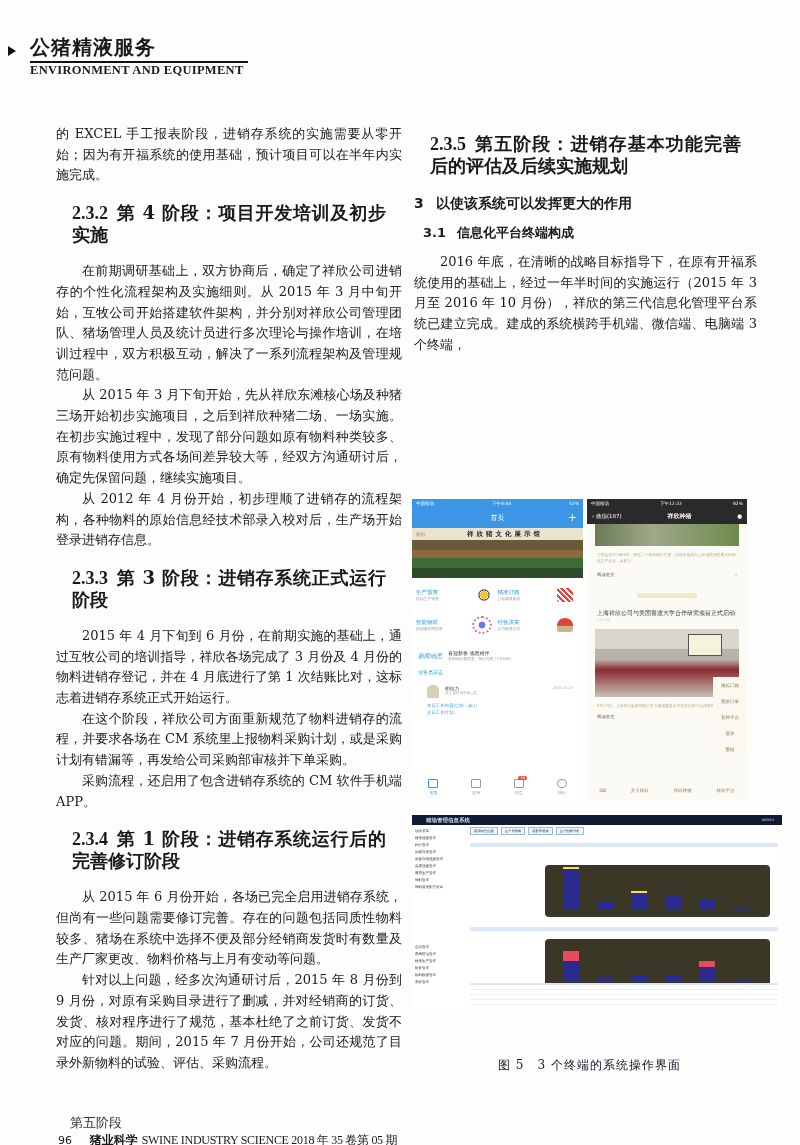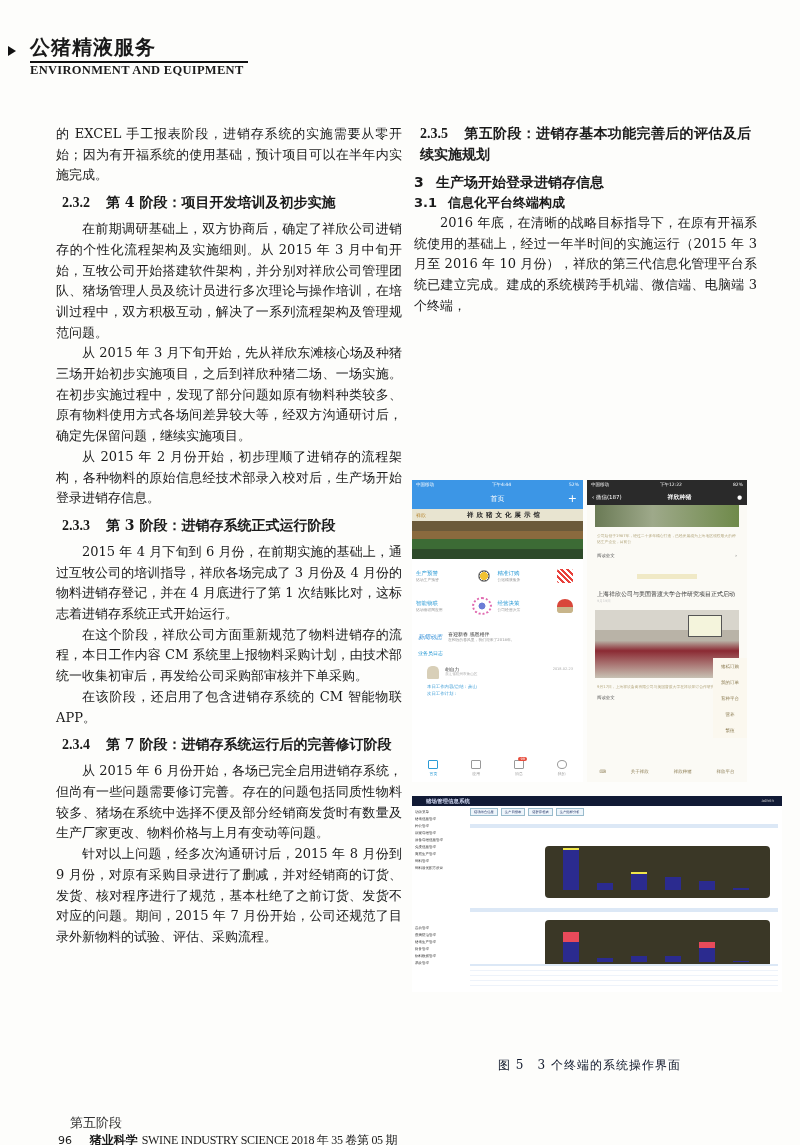--- a/index.html
+++ b/index.html
@@ -14,29 +14,29 @@
     font-size: 20px; letter-spacing: 1px; white-space: nowrap; }
   .header .rule { position: absolute; left: 22px; top: 27px; width: 218px; height: 2px; background: #111; }
   .header .en { position: absolute; left: 22px; top: 29px; font-family: "Liberation Serif", serif; font-weight: bold;
     font-size: 12.5px; white-space: nowrap; letter-spacing: 0.3px; }
 
   .col { position: absolute; font-size: 13px; line-height: 20.7px; text-align: justify; }
   .col-left { left: 56px; top: 124px; width: 346px; }
   .col-right { left: 414px; top: 117px; width: 343px; }
   .col p { margin: 0; text-indent: 2em; }
   .col p.noindent { text-indent: 0; }
-  .col h3 { margin: 6px; font-size: 14px; font-weight: bold; line-height: 21px; }
+  .col h3 { margin: 16px; font-size: 18px; font-weight: bold; line-height: 21px; }
   .col h2 { margin: 1px 0 0; font-family: "DejaVu Sans", sans-serif; font-size: 14px; font-weight: bold; line-height: 22px; }
-  .col h4 { margin: 0; font-family: "DejaVu Sans", sans-serif; font-size: 13px; font-weight: bold; line-height: 20px; }
+  .col h4 { margin: 9px; font-family: "DejaVu Sans", sans-serif; font-size: 13px; font-weight: bold; line-height: 20px; }
   .h-num { display: inline-block; width: 44px; font-family: "Liberation Serif", serif; }
   .h2-num { display: inline-block; width: 22px; }
   .h4-num { display: inline-block; width: 34px; }
 
   
-  .figure { position: absolute; left: 412px; top: 480px; width: 385px; height: 530px; }
+  .figure { position: absolute; left: 412px; top: 499px; width: 385px; height: 530px; }
   .phone { position: absolute; top: 0; background: #fff; overflow: hidden; font-family: "DejaVu Sans", sans-serif; }
   .phone1 { left: 0; width: 171px; height: 302px; }
   .phone2 { left: 175px; width: 160px; height: 302px; background: #fbfaf5; }
   .statusbar { height: 9px; font-size: 4.5px; color: #fff; display: flex; justify-content: space-between; align-items: center; padding: 0 4px; }
   .p1-status { background: #3c96e6; }
   .p1-nav { background: #3c96e6; height: 20px; color: #fff; font-size: 7px; display: flex; align-items: center; justify-content: center; position: relative; }
   .p1-nav .plus { position: absolute; right: 6px; top: 3px; font-size: 11px; }
   .banner { height: 50px; position: relative; background: linear-gradient(#e8e4d0 0 25%, #6b5a3a 25% 45%, #8a6a3e 45% 60%, #3c6b35 60% 80%, #2d4a2a 80%); }
   .banner .logo-text { position: absolute; left: 4px; top: 3px; font-size: 5px; color: #b6842c; }
   .banner .sign { position: absolute; left: 55px; top: 2px; font-size: 6.5px; font-weight: bold; color: #222; letter-spacing: 3px; }
@@ -111,36 +111,36 @@
   <div class="rule"></div>
   <div class="en">ENVIRONMENT AND EQUIPMENT</div>
 </div>
 
 <div class="col col-left">
   <p class="noindent">的 EXCEL 手工报表阶段，进销存系统的实施需要从零开始；因为有开福系统的使用基础，预计项目可以在半年内实施完成。</p>
 
   <h3><span class="h-num">2.3.2</span><span>第 4 阶段：项目开发培训及初步实施</span></h3>
   <p>在前期调研基础上，双方协商后，确定了祥欣公司进销存的个性化流程架构及实施细则。从 2015 年 3 月中旬开始，互牧公司开始搭建软件架构，并分别对祥欣公司管理团队、猪场管理人员及统计员进行多次理论与操作培训，在培训过程中，双方积极互动，解决了一系列流程架构及管理规范问题。</p>
   <p>从 2015 年 3 月下旬开始，先从祥欣东滩核心场及种猪三场开始初步实施项目，之后到祥欣种猪二场、一场实施。在初步实施过程中，发现了部分问题如原有物料种类较多、原有物料使用方式各场间差异较大等，经双方沟通研讨后，确定先保留问题，继续实施项目。</p>
-  <p>从 2015 年 2 月份开始，初步理顺了进销存的流程架构，各种物料的原始信息经技术部录入校对后，生产场开始登录进销存信息。</p>
+  <p>从 2012 年 4 月份开始，初步理顺了进销存的流程架构，各种物料的原始信息经技术部录入校对后，生产场开始登录进销存信息。</p>
 
   <h3><span class="h-num">2.3.3</span><span>第 3 阶段：进销存系统正式运行阶段</span></h3>
   <p>2015 年 4 月下旬到 6 月份，在前期实施的基础上，通过互牧公司的培训指导，祥欣各场完成了 3 月份及 4 月份的物料进销存登记，并在 4 月底进行了第 1 次结账比对，这标志着进销存系统正式开始运行。</p>
-  <p>在这个阶段，祥欣公司方面重新规范了物料进销存的流程，本日工作内容 CM 系统里上报物料采购计划，由技术部统一收集初审后，再发给公司采购部审核并下单采购。</p>
-  <p>在该阶段，还启用了包含进销存系统的 CM 智能物联 APP。</p>
-
-  <h3><span class="h-num">2.3.4</span><span>第 7 阶段：进销存系统运行后的完善修订阶段</span></h3>
+  <p>在这个阶段，祥欣公司方面重新规范了物料进销存的流程，并要求各场在 CM 系统里上报物料采购计划，或是采购计划有错漏等，再发给公司采购部审核并下单采购。</p>
+  <p>采购流程，还启用了包含进销存系统的 CM 软件手机端 APP。</p>
+
+  <h3><span class="h-num">2.3.4</span><span>第 1 阶段：进销存系统运行后的完善修订阶段</span></h3>
   <p>从 2015 年 6 月份开始，各场已完全启用进销存系统，但尚有一些问题需要修订完善。存在的问题包括同质性物料较多、猪场在系统中选择不便及部分经销商发货时有数量及生产厂家更改、物料价格与上月有变动等问题。</p>
   <p>针对以上问题，经多次沟通研讨后，2015 年 8 月份到 9 月份，对原有采购目录进行了删减，并对经销商的订货、发货、核对程序进行了规范，基本杜绝了之前订货、发货不对应的问题。期间，2015 年 7 月份开始，公司还规范了目录外新物料的试验、评估、采购流程。</p>
 </div>
 
 <div class="col col-right">
   <h3><span class="h-num">2.3.5</span><span>第五阶段：进销存基本功能完善后的评估及后续实施规划</span></h3>
 
-  <h2><span class="h2-num">3</span><span>生产场开始登录进销存信息</span></h2>
+  <h2><span class="h2-num">3</span><span>以使该系统可以发挥更大的作用</span></h2>
   <h4><span class="h4-num">3.1</span><span>信息化平台终端构成</span></h4>
   <p>2016 年底，在清晰的战略目标指导下，在原有开福系统使用的基础上，经过一年半时间的实施运行（2015 年 3 月至 2016 年 10 月份），祥欣的第三代信息化管理平台系统已建立完成。建成的系统横跨手机端、微信端、电脑端 3 个终端，</p>
 </div>
 
 <div class="figure">
 
   <div class="phone phone1">
     <div class="statusbar p1-status">
       <span>中国移动</span>
       <span>下午4:44</span>

